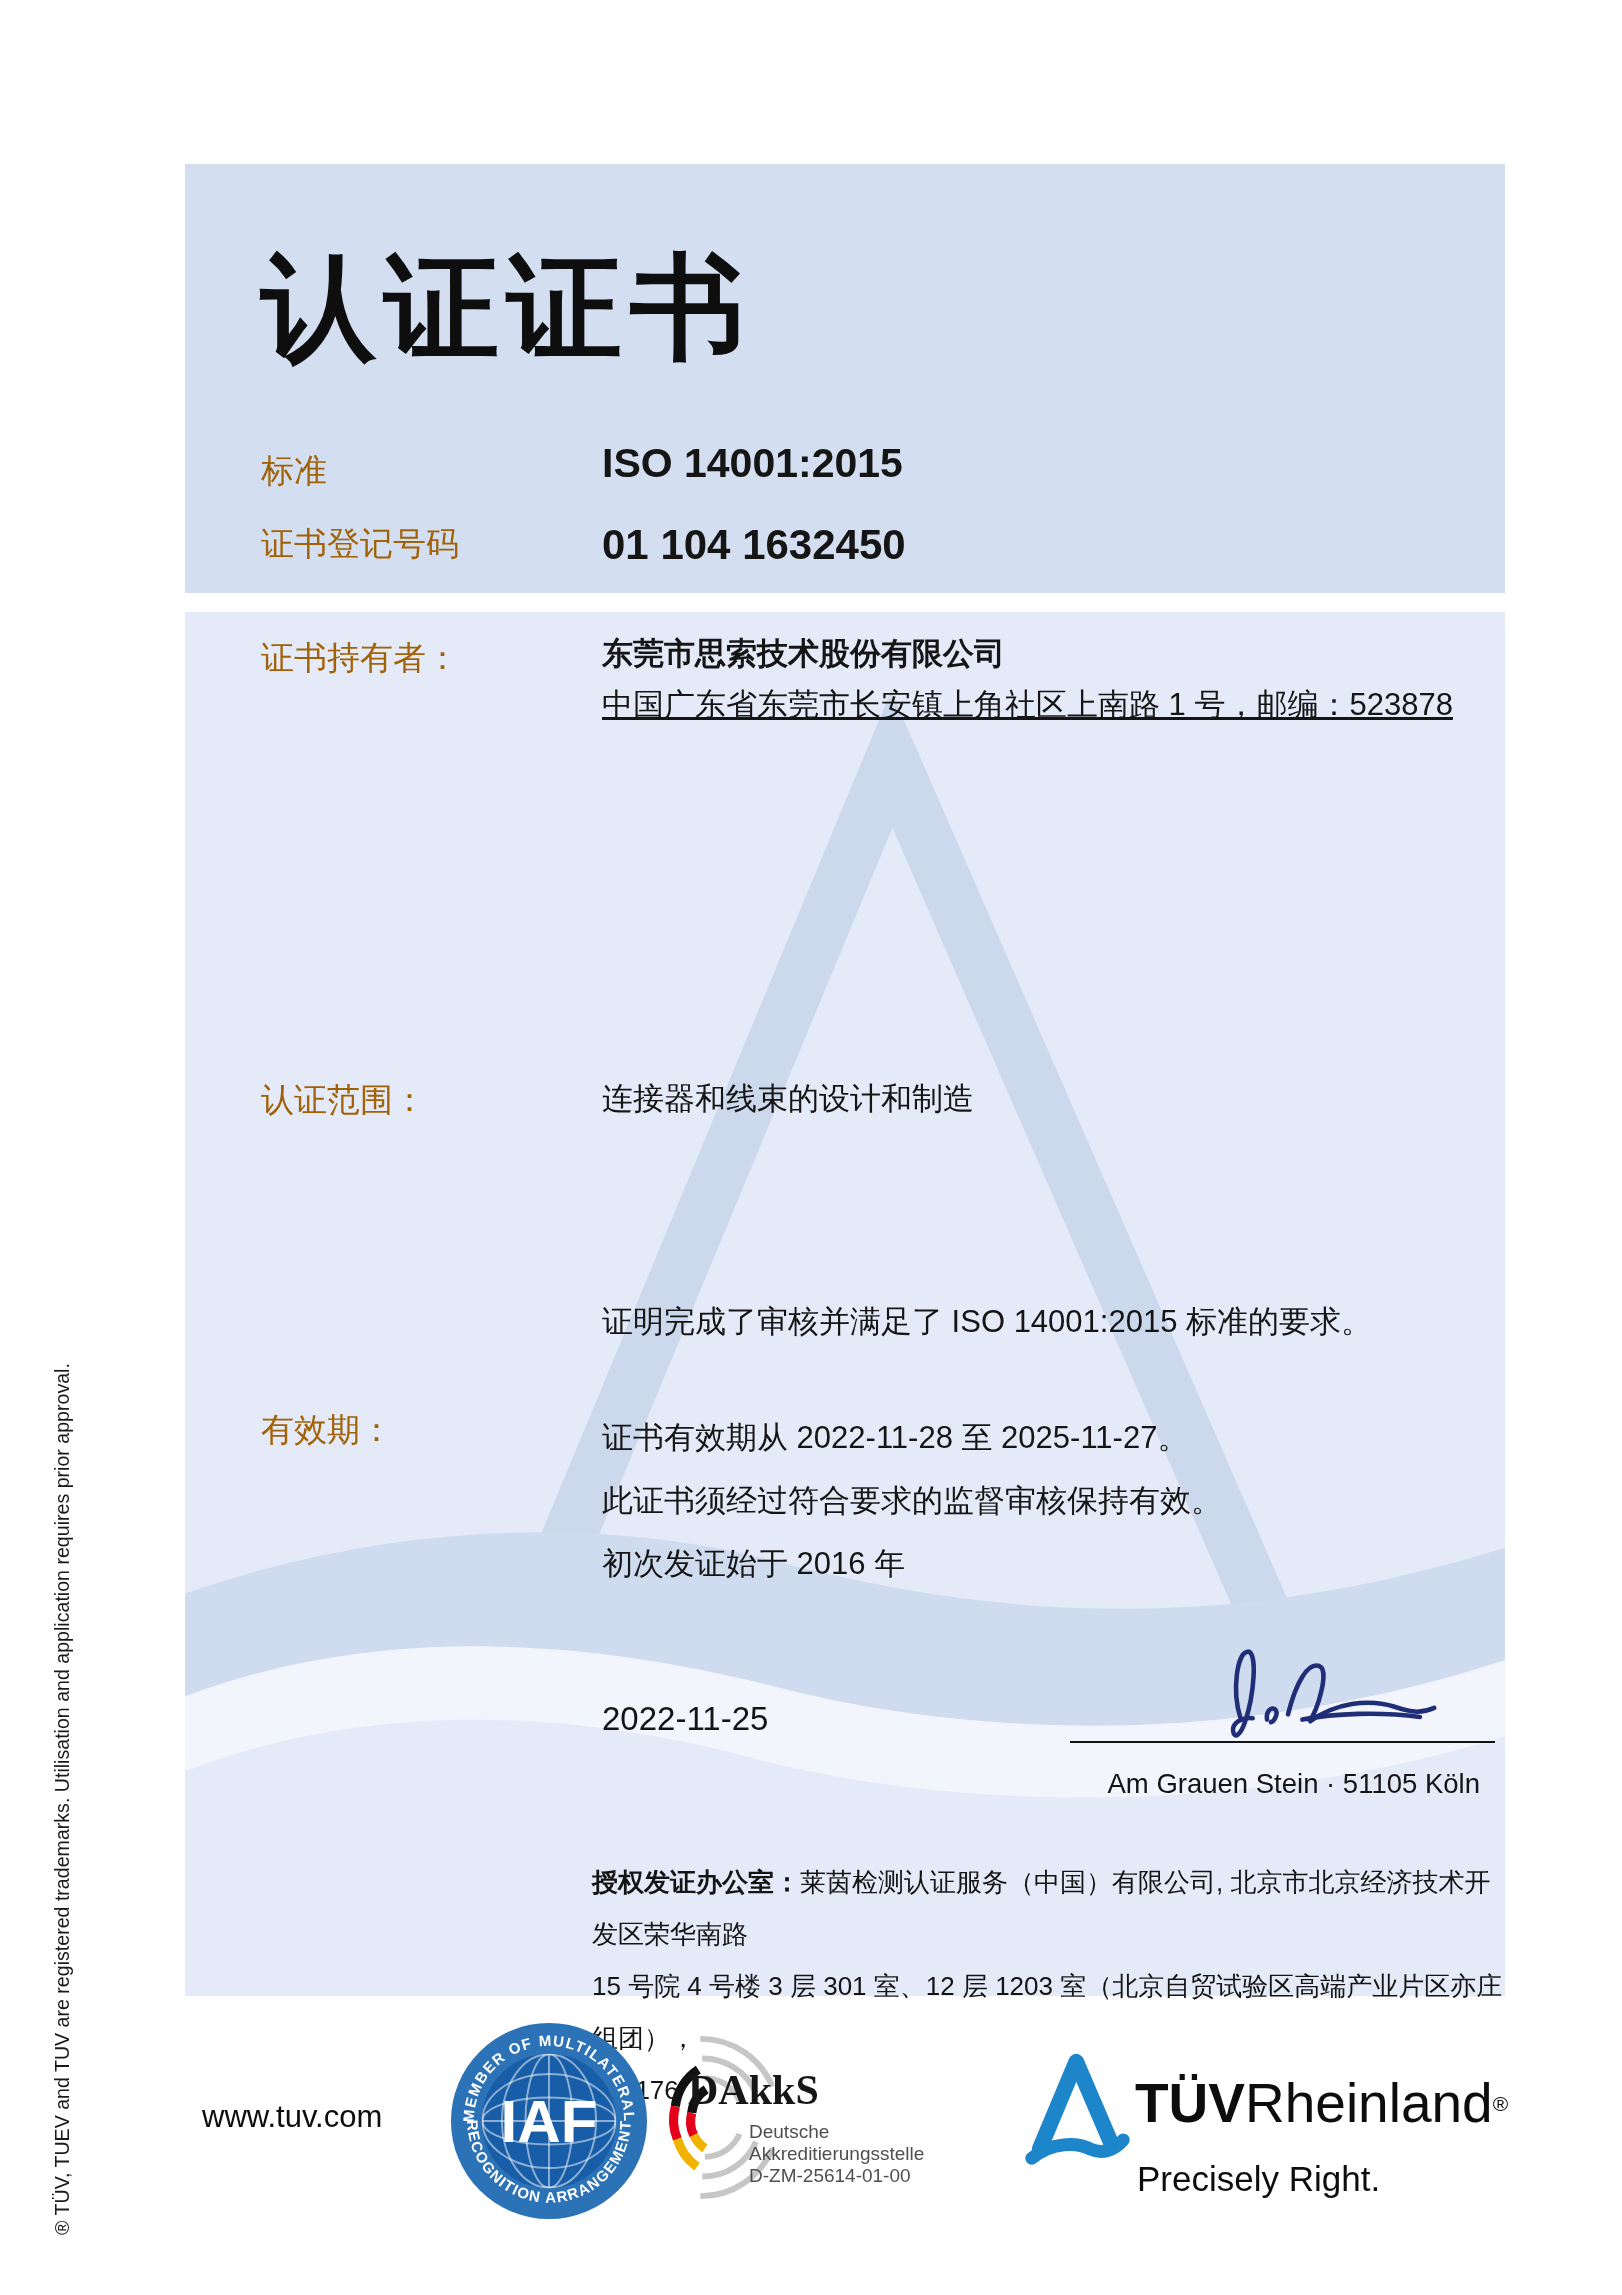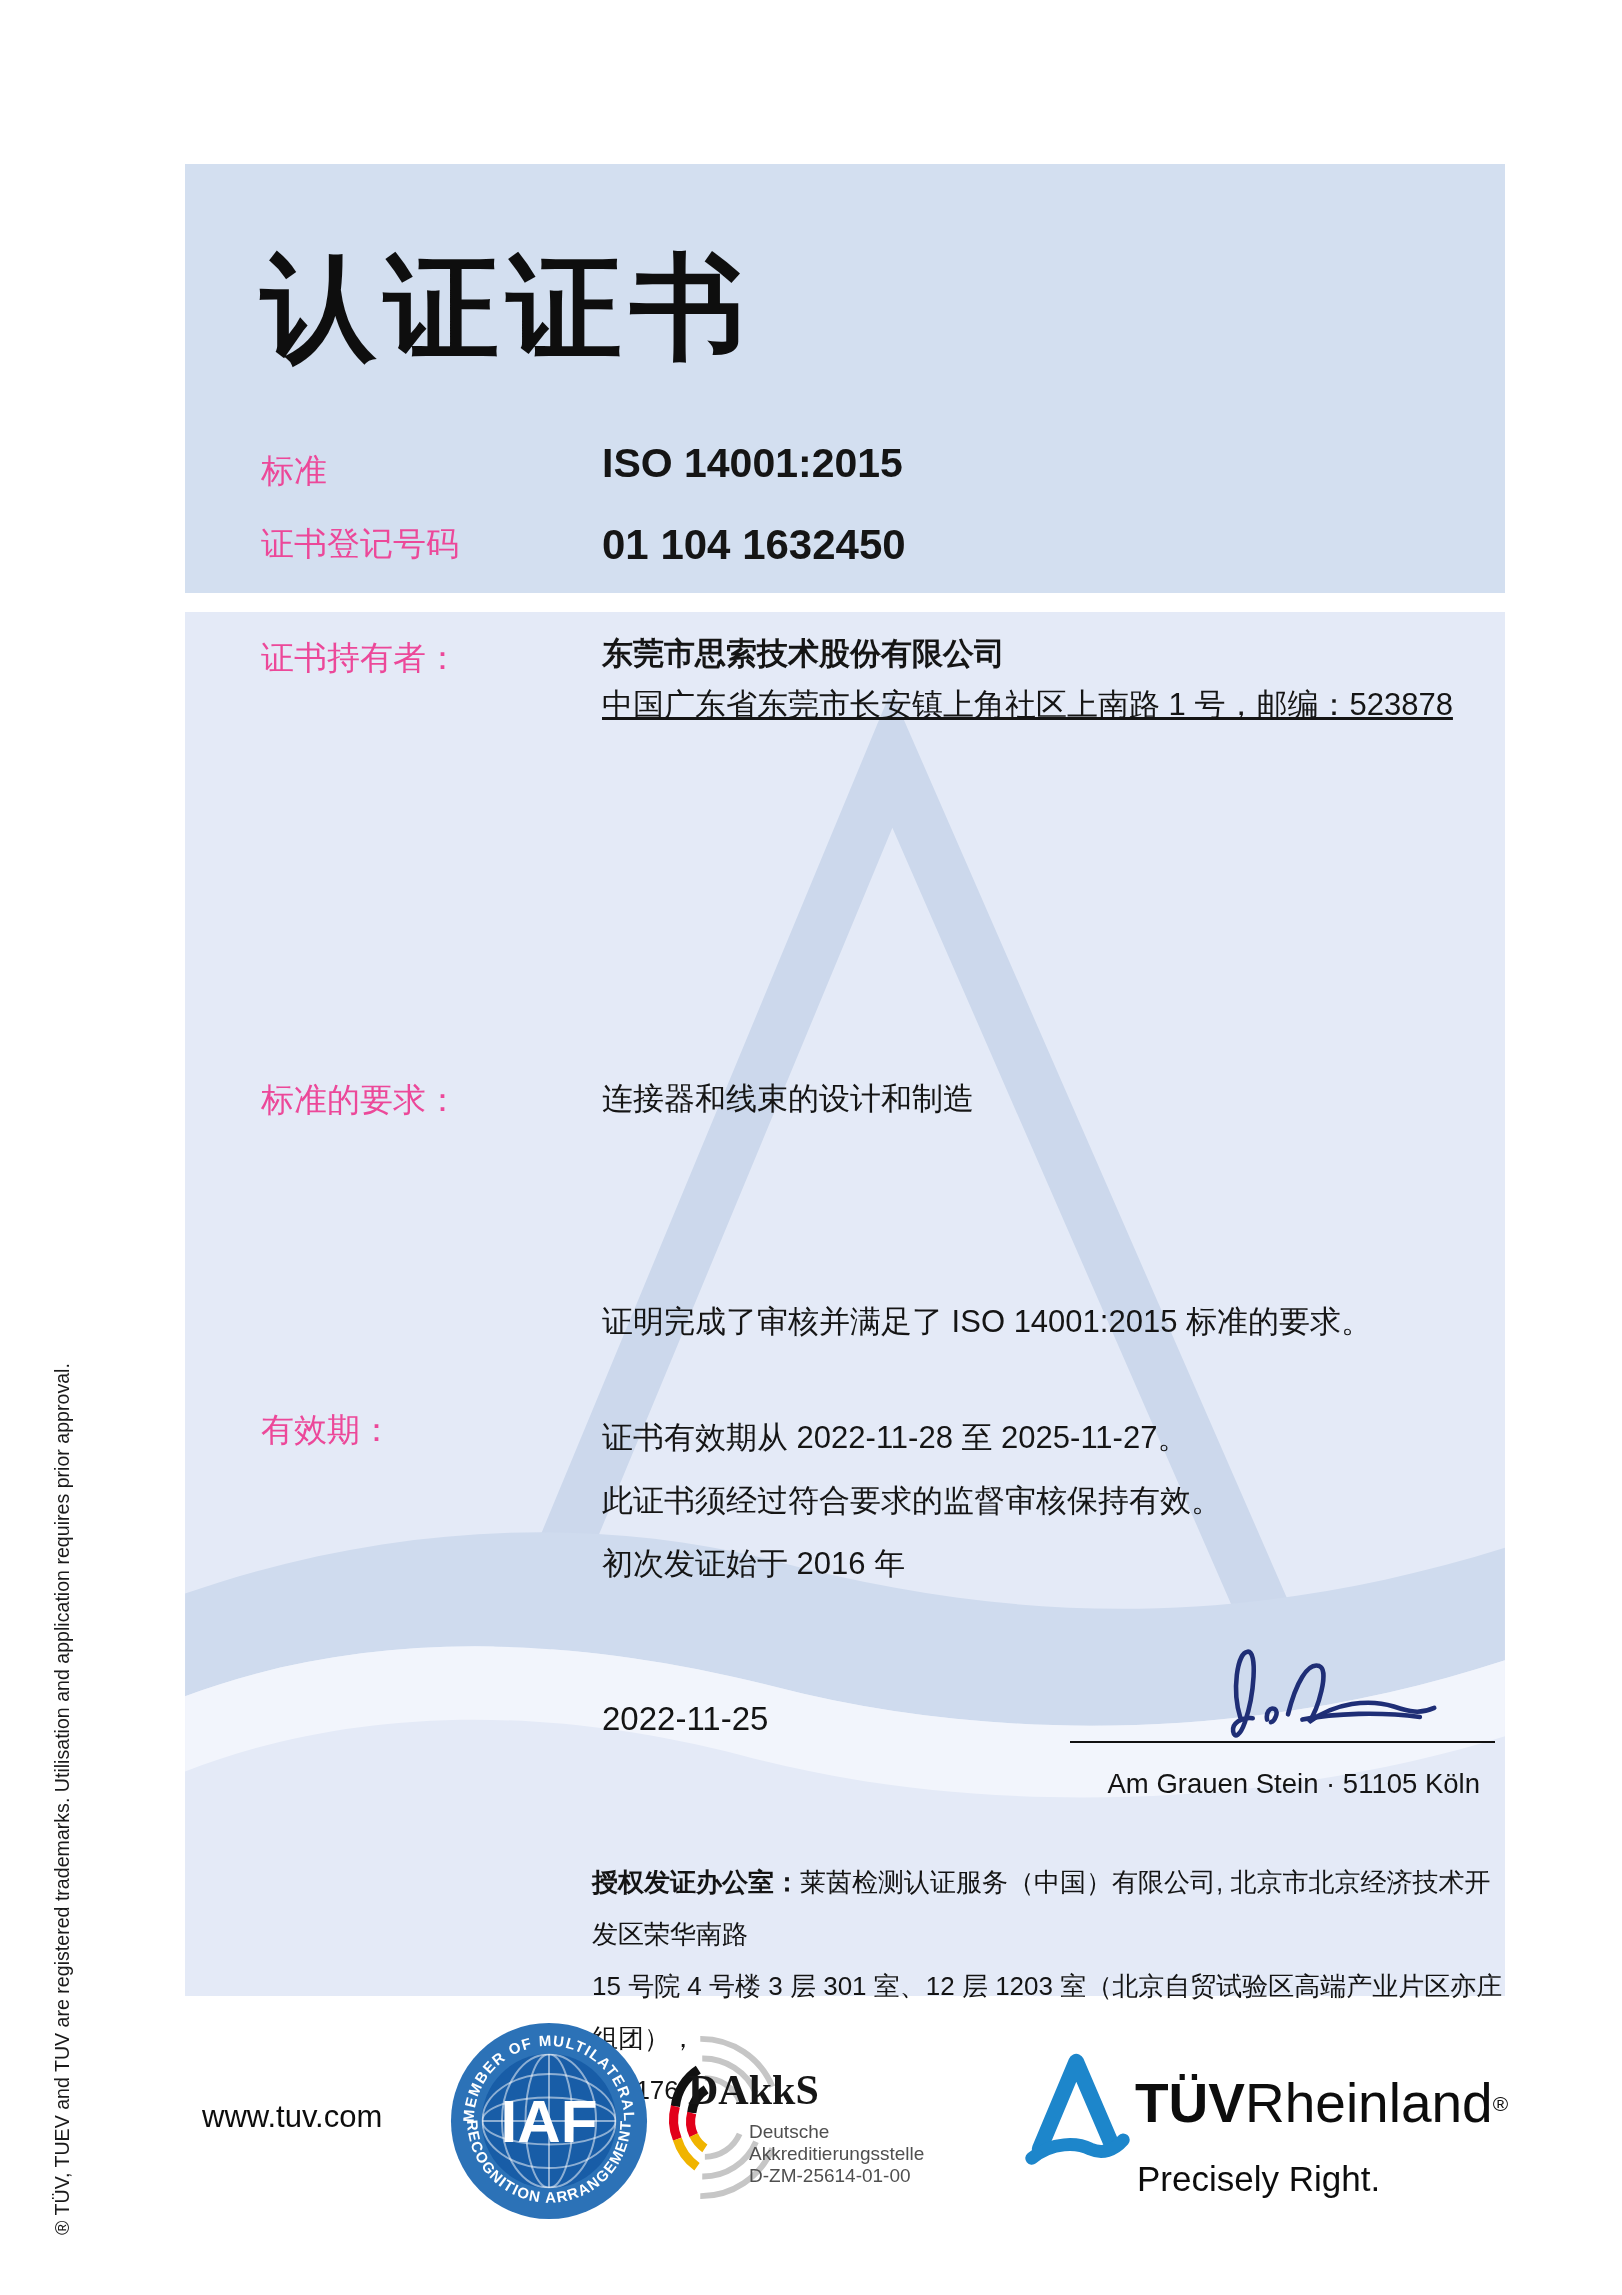--- a/index.html
+++ b/index.html
@@ -5,21 +5,21 @@
   html,body{margin:0;padding:0;background:#ffffff;}
   .page{
     position:relative;width:1623px;height:2295px;background:#ffffff;overflow:hidden;
     font-family:"Liberation Sans","DejaVu Sans",sans-serif;color:#141414;
   }
   .abs{position:absolute;}
   .panel-top{left:185px;top:164px;width:1320px;height:429px;background:#d3dff0;}
   .panel-main{left:185px;top:612px;width:1320px;height:1384px;background:#e4eaf7;overflow:hidden;}
   .wm{position:absolute;left:0;top:0;}
   .title{left:261px;top:241px;font-size:115px;font-weight:600;letter-spacing:7.9px;line-height:1.15;color:#0e0e0e;z-index:3;}
-  .lbl{font-size:33px;color:#ec4899;z-index:3;}
+  .lbl{font-size:33px;color:#a16207;z-index:3;}
   .val{font-size:31px;color:#151515;z-index:3;}
   .bold{font-weight:700;text-align:right;}
   .iso{font-size:41px;font-weight:700;}
   .regno{font-size:42px;font-weight:700;}
   .multiline{line-height:63px;}
   .office{font-size:26px;line-height:52px;z-index:3;}
   .gmbh{font-size:27.5px;line-height:38px;text-align:right;z-index:3;}
   .date{font-size:33px;z-index:3;}
   .sigline{left:1070px;top:1741px;width:425px;height:2px;background:#111;z-index:3;}
   .sidenote{left:51px;top:2235px;transform:rotate(-90deg);transform-origin:0 0;
@@ -57,21 +57,21 @@
   <div class="abs lbl" style="left:261px;top:449px;">标准</div>
   <div class="abs val iso" style="left:602px;top:440px;">ISO 14001:2015</div>
 
   <div class="abs lbl" style="left:261px;top:522px;">证书登记号码</div>
   <div class="abs val regno" style="left:602px;top:521px;">01 104 1632450</div>
 
   <div class="abs lbl" style="left:261px;top:636px;">证书持有者：</div>
   <div class="abs val bold" style="left:602px;top:633px;">东莞市思索技术股份有限公司</div>
   <div class="abs val" style="left:602px;top:684px;text-decoration:underline;">中国广东省东莞市长安镇上角社区上南路 1 号，邮编：523878</div>
 
-  <div class="abs lbl" style="left:261px;top:1078px;">标准的要求：</div>
+  <div class="abs lbl" style="left:261px;top:1078px;">认证范围：</div>
   <div class="abs val" style="left:602px;top:1078px;">连接器和线束的设计和制造</div>
 
   <div class="abs val" style="left:602px;top:1301px;">证明完成了审核并满足了 ISO 14001:2015 标准的要求。</div>
 
   <div class="abs lbl" style="left:261px;top:1408px;">有效期：</div>
   <div class="abs val multiline" style="left:602px;top:1406px;">
     <div>证书有效期从 2022-11-28 至 2025-11-27。</div>
     <div>此证书须经过符合要求的监督审核保持有效。</div>
     <div>初次发证始于 2016 年</div>
   </div>

